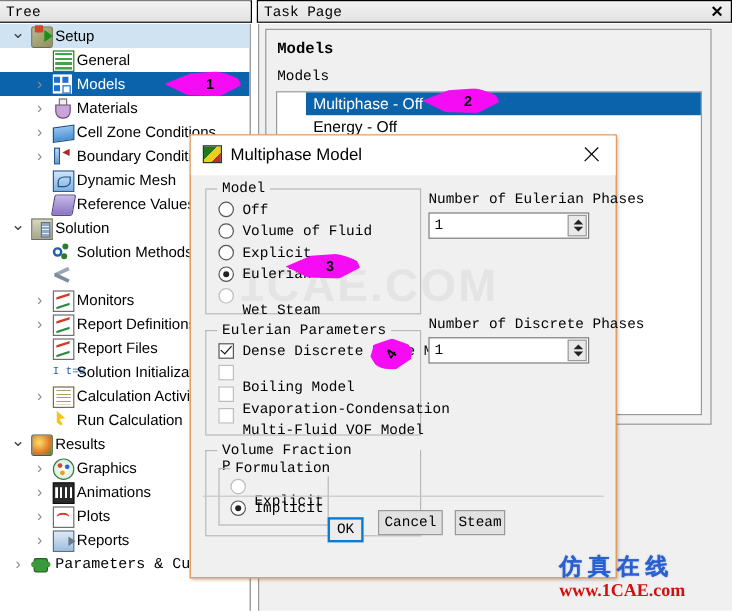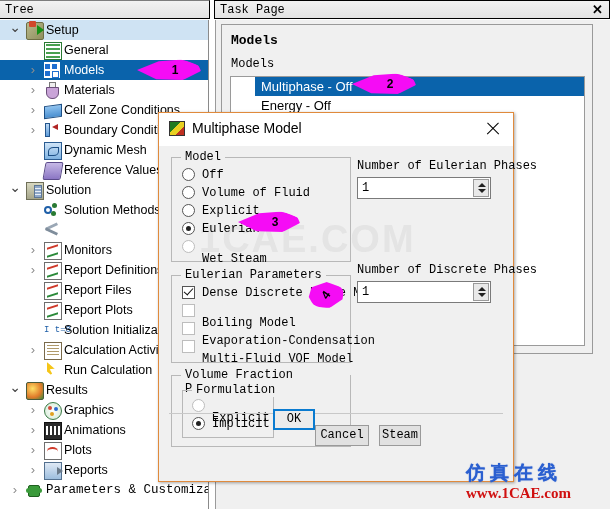--- a/index.html
+++ b/index.html
@@ -275,26 +275,20 @@
         <span class="tlabel" style="left: 64px;">Report Definitions</span>
       </div>
       <div class="tnode">
         <span class="ticon" style="left: 44px;">
           <span class="ic ic-report"></span>
         </span>
         <span class="tlabel" style="left: 64px;">Report Files</span>
       </div>
       <div class="tnode">
         <span class="ticon" style="left: 44px;">
-          <span class="ic ic-report"></span>
-        </span>
-        <span class="tlabel" style="left: 64px;">Report Plots</span>
-      </div>
-      <div class="tnode">
-        <span class="ticon" style="left: 44px;">
           <span class="ic ic-init">I t=0</span>
         </span>
         <span class="tlabel" style="left: 64px;">Solution Initialization</span>
       </div>
       <div class="tnode">
         <span class="twist" style="left: 26px; font-size: 13px;">›</span>
         <span class="ticon" style="left: 44px;">
           <span class="ic ic-calcact"></span>
         </span>
         <span class="tlabel" style="left: 64px;">Calculation Activities</span>
@@ -454,21 +448,21 @@
   <div class="spinner" style="left:198px;top:168px;width:134px;">
     <span class="sval">1</span>
     <span class="sbtns">
         <i class="up"></i>
         <i class="dn"></i>
       </span>
   </div>
 
   <div id="dlg-sep"></div>
   <div id="dlg-buttons">
-      <div class="dbtn focus" style="left: 114px; width: 42px; top: 296px; text-align: center;">OK</div>
+      <div class="dbtn focus" style="left: 114px; width: 30px; top: 318px; text-align: center;">OK</div>
       <div class="dbtn" style="left: 156px; width: 54px; top: 312px;">Cancel</div>
       <div class="dbtn" style="left: 220px; width: 42px; top: 312px;">Steam</div>
     </div>
 </div>
 
 <div class="callout co-left" id="callout-1" style="left:137px;top:59px;width:64px;height:22px;">
   <span class="blob"></span>
   <span class="num" style="top:4px;left:6px;">1</span>
 </div>
 

